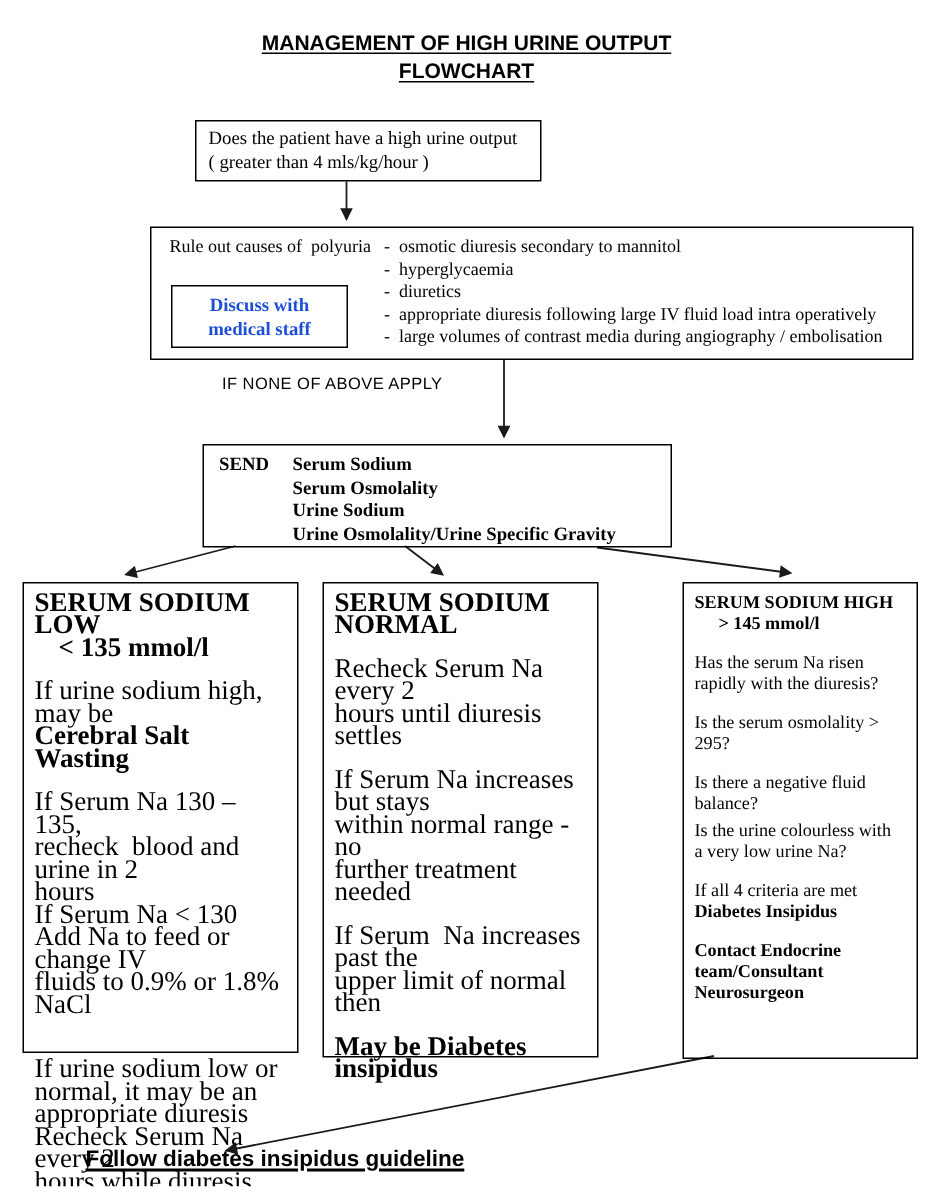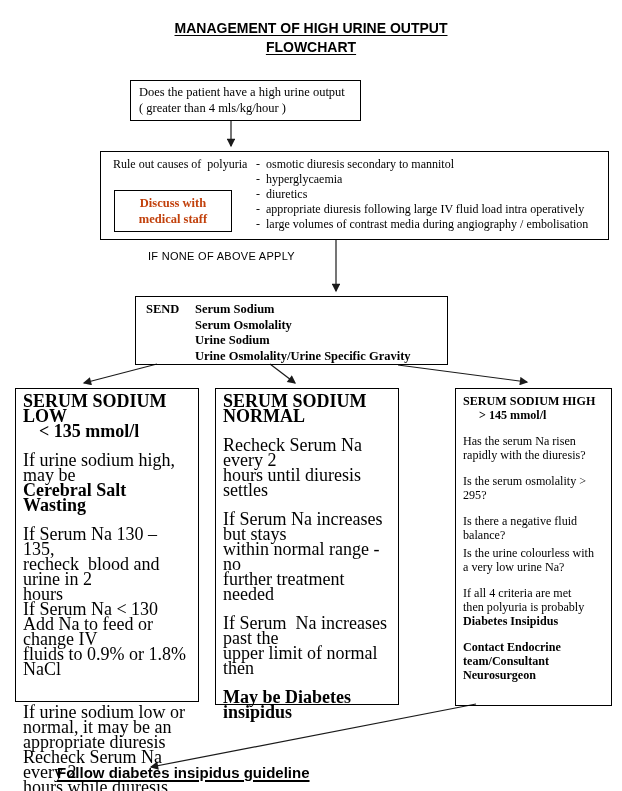--- a/index.html
+++ b/index.html
@@ -22,21 +22,21 @@
     border:1.5px solid #000; box-sizing:border-box; padding:3px 8px;
     font-size:12.5px; line-height:16px; }
 
   
   #ruleout-box { position:absolute; left:100px; top:151px; width:509px; height:89px;
     border:1.7px solid #000; box-sizing:border-box; font-size:12px; line-height:15px; }
   #ruleout-label { position:absolute; left:12px; top:5px; }
   #causes { position:absolute; left:155px; top:5px; }
   #discuss-box { position:absolute; left:13px; top:38px; width:118px; height:42px;
     border:1.5px solid #000; box-sizing:border-box; text-align:center;
-    color:#c2410c; font-weight:bold; font-size:12.5px; line-height:16px; padding-top:4px; }
+    color:#1d4ed8; font-weight:bold; font-size:12.5px; line-height:16px; padding-top:4px; }
 
   
   #if-none-label { position:absolute; left:148px; top:250px; font-size:11px; letter-spacing:.3px; }
 
   
   #send-box { position:absolute; left:135px; top:296px; width:313px; height:69px;
     border:1.8px solid #000; box-sizing:border-box; font-weight:bold; font-size:12.5px; }
   #send-label { position:absolute; left:10px; top:5px; }
   #send-tests { position:absolute; left:59px; top:5px; line-height:15.5px; }
 
@@ -162,21 +162,20 @@
     <div class="col-body">
         <div class="ln">Has the serum Na risen</div>
         <div class="ln">rapidly with the diuresis?</div>
         <div class="ln" style="margin-top: 12px;">Is the serum osmolality &gt;</div>
         <div class="ln">295?</div>
         <div class="ln" style="margin-top: 12px;">Is there a negative fluid</div>
         <div class="ln">balance?</div>
         <div class="ln" style="margin-top: 4px;">Is the urine colourless with</div>
         <div class="ln">a very low urine Na?</div>
         <div class="ln" style="margin-top: 12px;">If all 4 criteria are met</div>
-        <div class="ln">then polyuria is probably</div>
         <div class="ln b">Diabetes Insipidus</div>
         <div class="ln b" style="margin-top: 12px;">Contact Endocrine</div>
         <div class="ln b">team/Consultant</div>
         <div class="ln b">Neurosurgeon</div>
       </div>
   </div>
 
   <div id="footer-guideline" class="sans ln">Follow diabetes insipidus guideline</div>
 
 </div>

